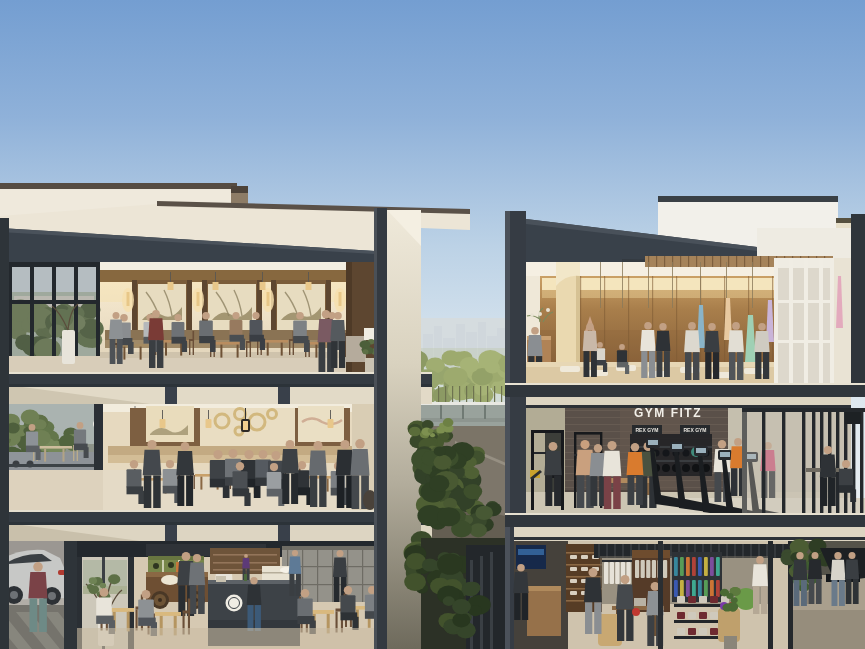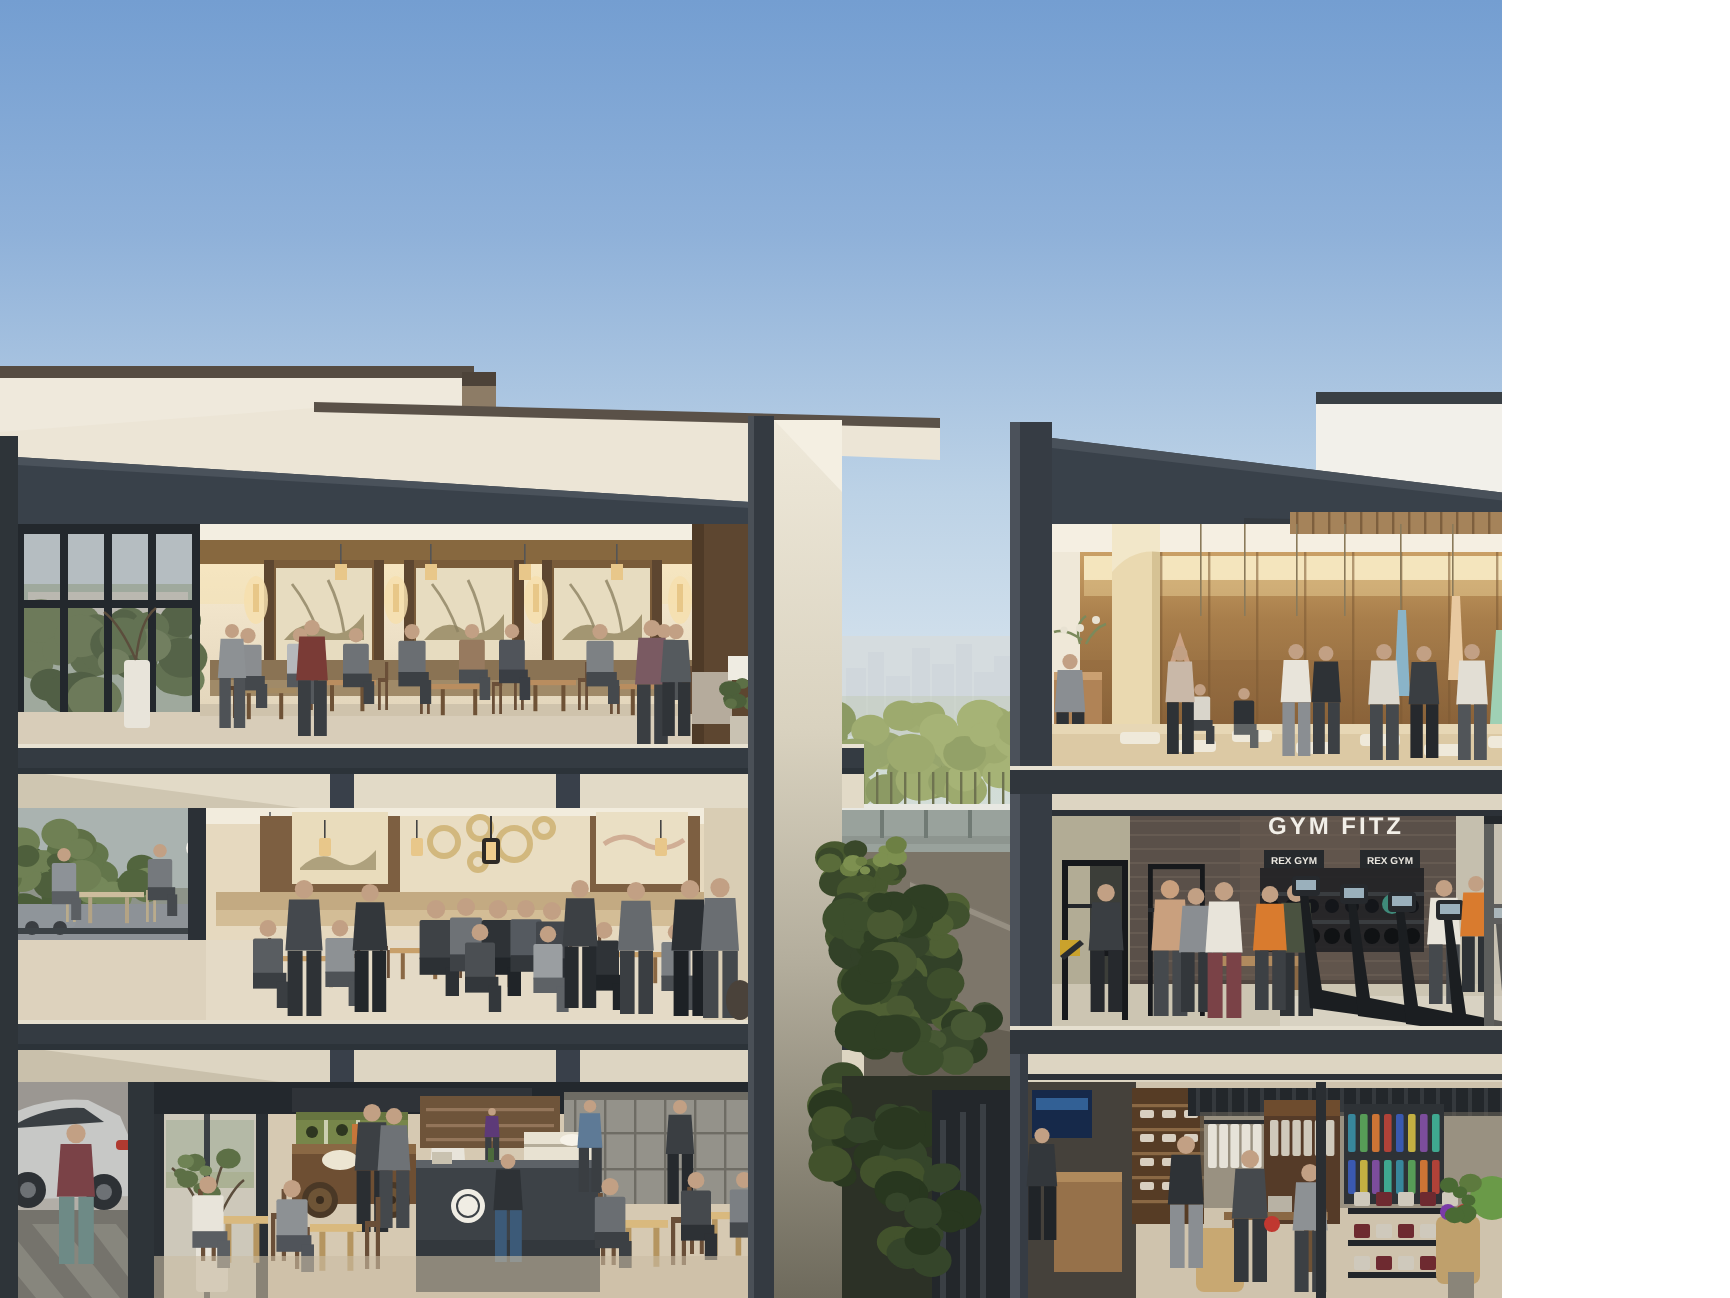--- a/index.html
+++ b/index.html
@@ -1,14 +1,14 @@
 <!DOCTYPE html>
 <html><head><meta charset="utf-8"><style>
 html,body{margin:0;padding:0;}
-#c{width:751px;height:649px;position:relative;overflow:hidden;font-family:"Liberation Sans", sans-serif;}
+#c{width:865px;height:649px;position:relative;overflow:hidden;font-family:"Liberation Sans", sans-serif;}
 </style></head><body>
 <div id="c">
 <svg width="865" height="649" viewBox="0 0 865 649">
 <defs>
 <linearGradient id="sky" gradientUnits="userSpaceOnUse" x1="0" y1="0" x2="0" y2="649">
 <stop offset="0" stop-color="#749ed1"></stop>
           <stop offset="0.18" stop-color="#8fb1d9"></stop>
 <stop offset="0.38" stop-color="#bcd2e6"></stop>
           <stop offset="0.55" stop-color="#d9e5ee"></stop>
 <stop offset="0.75" stop-color="#e7edf1"></stop>

